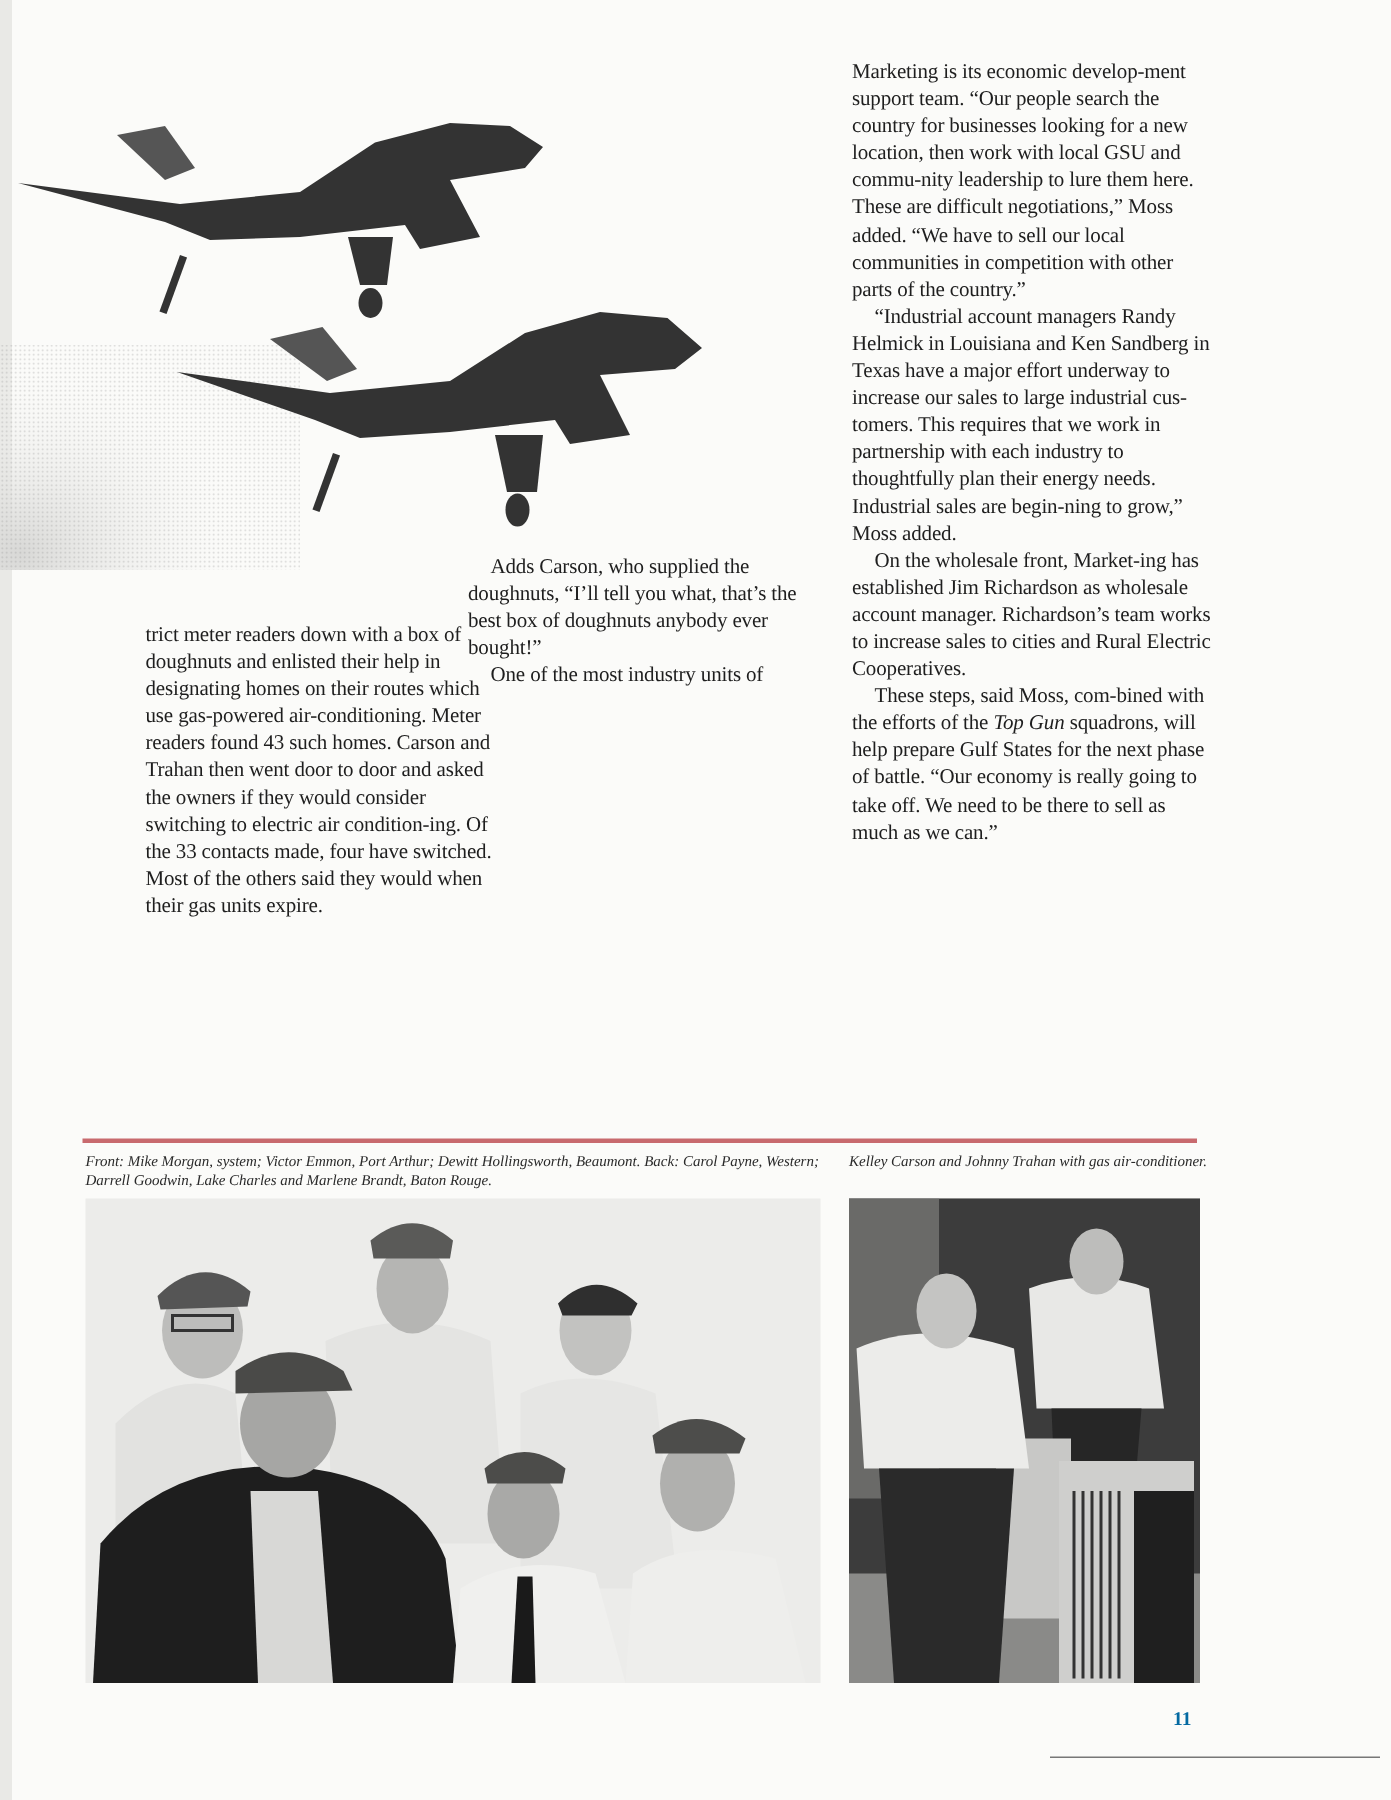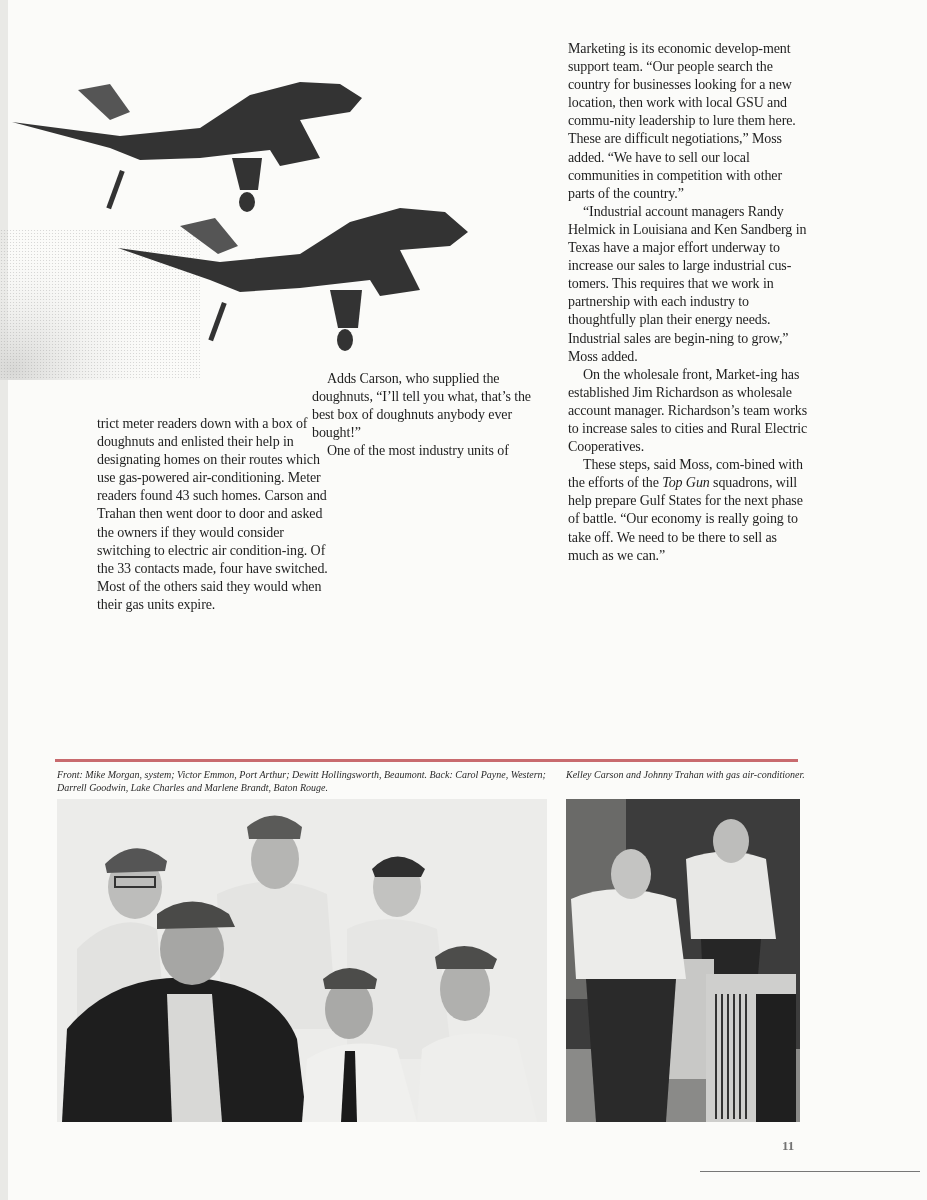--- a/index.html
+++ b/index.html
@@ -21,21 +21,21 @@
   .photo-jets { position:absolute; left:0; top:40px; width:510px; height:340px; }
   .redrule { position:absolute; left:55px; top:759px; width:743px; height:3px; background:#c86a6e; }
   .caption { position:absolute; font-style:italic; font-size:10px; line-height:12.5px; color:#2a2a2a; }
   .cap1 { left:57px; top:769px; width:490px; }
   .cap2 { left:566px; top:769px; width:240px; }
 
   .photo { position:absolute; overflow:hidden; }
   .photo-group { left:57px; top:799px; width:490px; height:323px; background:#eeeeec; }
   .photo-ac { left:566px; top:799px; width:234px; height:323px; background:#3a3a3a; }
 
-  .pagenum { position:absolute; left:782px; top:1138px; font-weight:bold; font-size:13px; color:#737373; }
+  .pagenum { position:absolute; left:782px; top:1138px; font-weight:bold; font-size:13px; color:#0369a1; }
   .bottomrule { position:absolute; left:700px; top:1171px; width:220px; height:1px; background:#777; }
 </style>
 </head>
 <body>
 
 <div class="leftedge"></div>
 
 <div class="photo-jets">
   <svg width="510" height="340" viewBox="0 0 510 340">
     <defs>

